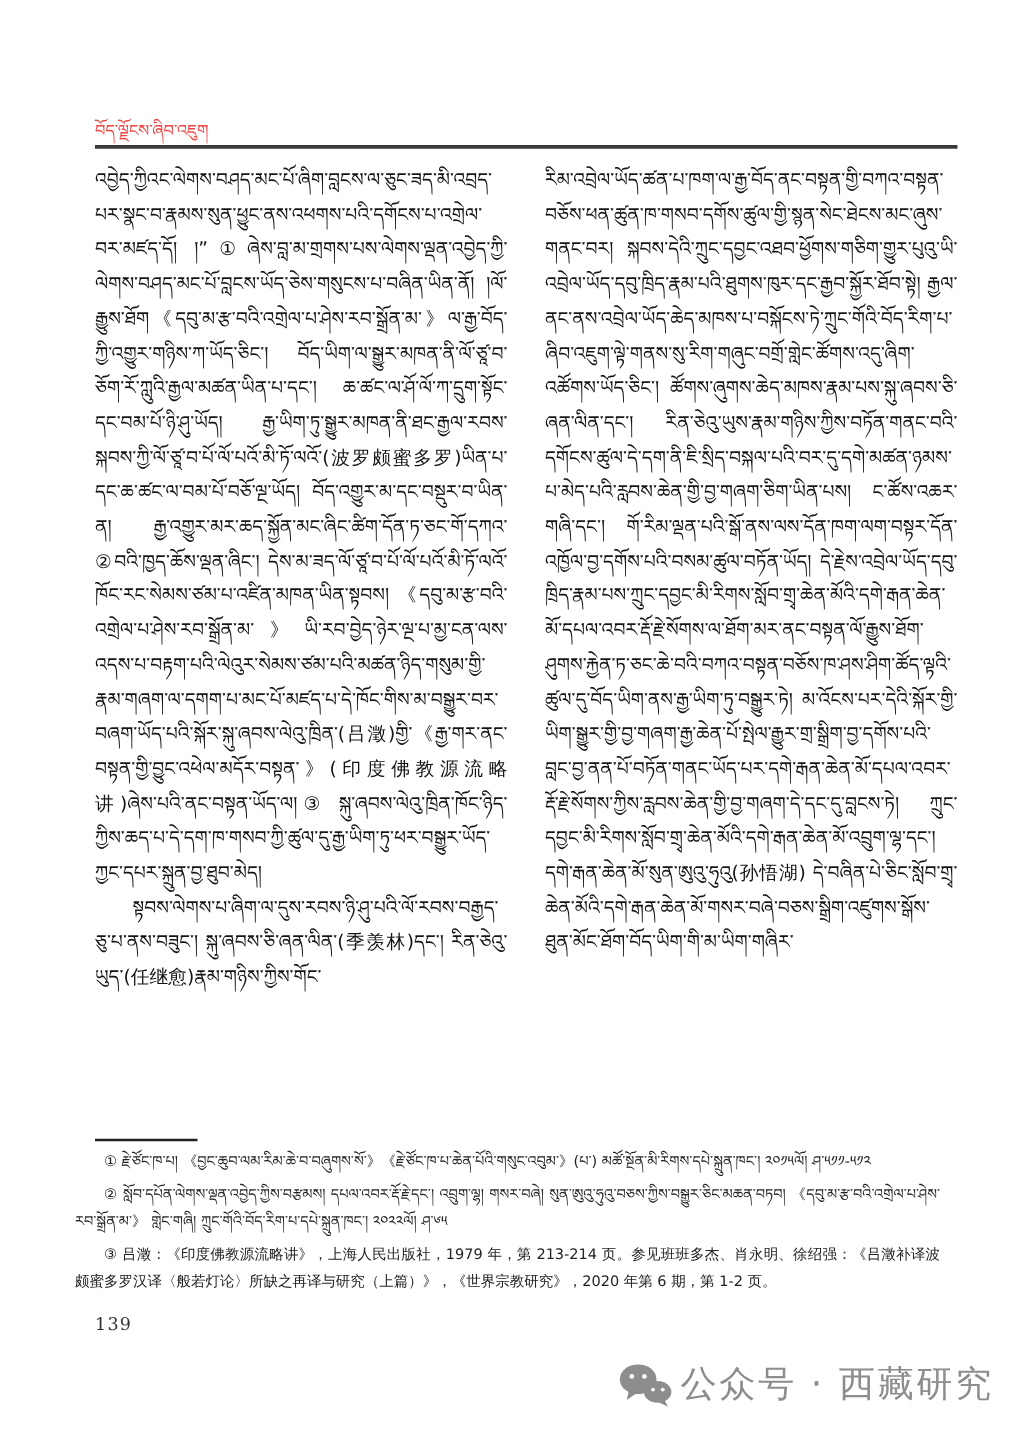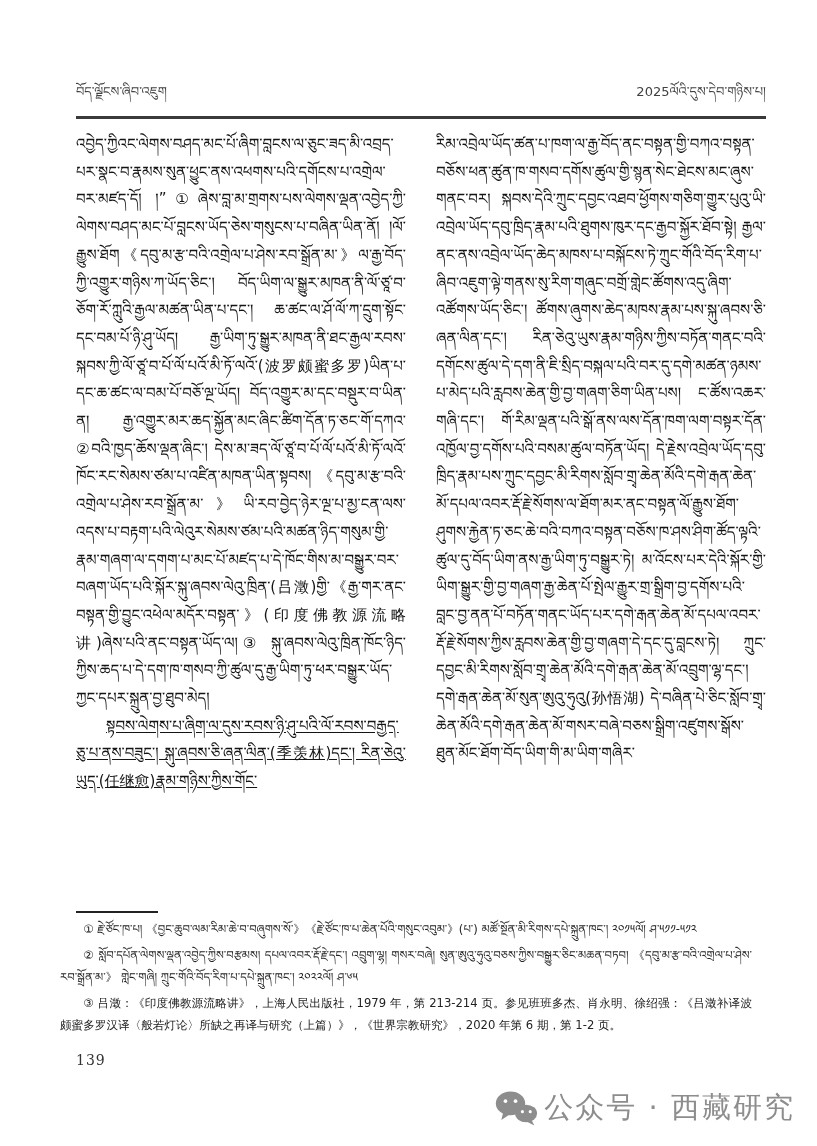--- a/index.html
+++ b/index.html
@@ -7,40 +7,40 @@
     position:relative;
     width:817px;height:1146px;
     background:#ffffff;
     font-family:"DejaVu Sans",sans-serif;
     color:#1c1c1c;
     overflow:hidden;
   }
   
   .header{
     position:absolute;left:76px;top:90px;width:690px;height:24px;
-    display:flex;justify-content:space-between;align-items:flex-end;
-    font-size:13px;color:#404040;
+    display:flex;justify-content:space-between;align-items:flex-start;
+    font-size:13px;color:#ef4444;
   }
   .header-rule{
     position:absolute;left:76px;top:116px;width:690px;height:2.5px;
     background:#3a3a3a;
   }
   
   .body-cols{
     position:absolute;left:76px;top:131px;width:690px;height:778px;
     display:flex;gap:30px;
   }
   .col{
     width:337px;height:778px;overflow:hidden;
     font-size:15px;line-height:27.7px;
     text-align:justify;text-justify:inter-character;
     color:#141414;
   }
   .col p{margin:0;}
-  .col p.indent{text-indent:2em;text-decoration:underline;}
+  .col p.indent{text-indent:2em;}
   
   .fn-divider{
     position:absolute;left:76px;top:911px;width:82px;height:1.6px;
     background:#222;
   }
   .footnotes{
     position:absolute;left:60px;top:918px;width:692px;
     font-size:11.6px;line-height:22.5px;color:#222;
     text-align:justify;
   }
@@ -62,21 +62,20 @@
   }
   .wm-icon{width:44px;height:38px;flex:0 0 auto;}
 </style>
 </head>
 <body>
 
 <div class="page">
 
   <div class="header">
     <span>བོད་ལྗོངས་ཞིབ་འཇུག</span>
-    <span>2025ལོའི་དུས་དེབ་གཉིས་པ།</span>
   </div>
   <div class="header-rule"></div>
 
   <div class="body-cols">
     <div class="col">
       <p>འབྱེད་ཀྱིའང་ལེགས་བཤད་མང་པོ་ཞིག་བླངས་ལ་ཅུང་ཟད་མི་འབྲད་པར་སྣང་བ་རྣམས་སུན་ཕྱུང་ནས་འཕགས་པའི་དགོངས་པ་འགྲེལ་བར་མཛད་དོ། །”①ཞེས་བླ་མ་གྲགས་པས་ལེགས་ལྡན་འབྱེད་ཀྱི་ལེགས་བཤད་མང་པོ་བླངས་ཡོད་ཅེས་གསུངས་པ་བཞིན་ཡིན་ནོ། །ལོ་རྒྱུས་ཐོག《དབུ་མ་རྩ་བའི་འགྲེལ་པ་ཤེས་རབ་སྒྲོན་མ་》ལ་རྒྱ་བོད་ཀྱི་འགྱུར་གཉིས་ཀ་ཡོད་ཅིང་། བོད་ཡིག་ལ་སྒྱུར་མཁན་ནི་ལོ་ཙཱ་བ་ཅོག་རོ་ཀླུའི་རྒྱལ་མཚན་ཡིན་པ་དང་། ཆ་ཚང་ལ་ཤོ་ལོ་ཀ་དྲུག་སྟོང་དང་བམ་པོ་ཉི་ཤུ་ཡོད། རྒྱ་ཡིག་ཏུ་སྒྱུར་མཁན་ནི་ཐང་རྒྱལ་རབས་སྐབས་ཀྱི་ལོ་ཙཱ་བ་པོ་ལོ་པའོ་མི་ཏོ་ལའོ་(波罗颇蜜多罗)ཡིན་པ་དང་ཆ་ཚང་ལ་བམ་པོ་བཅོ་ལྔ་ཡོད། བོད་འགྱུར་མ་དང་བསྡུར་བ་ཡིན་ན། རྒྱ་འགྱུར་མར་ཆད་སྐྱོན་མང་ཞིང་ཚིག་དོན་ཏ་ཅང་གོ་དཀའ་②བའི་ཁྱད་ཆོས་ལྡན་ཞིང་། དེས་མ་ཟད་ལོ་ཙཱ་བ་པོ་ལོ་པའོ་མི་ཏོ་ལའོ་ཁོང་རང་སེམས་ཙམ་པ་འཛིན་མཁན་ཡིན་སྟབས། 《དབུ་མ་རྩ་བའི་འགྲེལ་པ་ཤེས་རབ་སྒྲོན་མ་》ཡི་རབ་བྱེད་ཉེར་ལྔ་པ་མྱ་ངན་ལས་འདས་པ་བརྟག་པའི་ལེའུར་སེམས་ཙམ་པའི་མཚན་ཉིད་གསུམ་གྱི་རྣམ་གཞག་ལ་དགག་པ་མང་པོ་མཛད་པ་དེ་ཁོང་གིས་མ་བསྒྱུར་བར་བཞག་ཡོད་པའི་སྐོར་སྐུ་ཞབས་ལེའུ་ཁྲིན་(吕澂)གྱི་《རྒྱ་གར་ནང་བསྟན་གྱི་བྱུང་འཕེལ་མདོར་བསྟན་》(印度佛教源流略讲)ཞེས་པའི་ནང་བསྟན་ཡོད་ལ།③ སྐུ་ཞབས་ལེའུ་ཁྲིན་ཁོང་ཉིད་ཀྱིས་ཆད་པ་དེ་དག་ཁ་གསབ་ཀྱི་ཚུལ་དུ་རྒྱ་ཡིག་ཏུ་ཕར་བསྒྱུར་ཡོད་ཀྱང་དཔར་སྐྲུན་བྱ་ཐུབ་མེད།</p>
       <p class="indent">སྟབས་ལེགས་པ་ཞིག་ལ་དུས་རབས་ཉི་ཤུ་པའི་ལོ་རབས་བརྒྱད་ཅུ་པ་ནས་བཟུང་། སྐུ་ཞབས་ཅི་ཞན་ལིན་(季羡林)དང་། རིན་ཅེའུ་ཡུད་(任继愈)རྣམ་གཉིས་ཀྱིས་གོང་</p>
     </div>
     <div class="col">
       <p>རིམ་འབྲེལ་ཡོད་ཚན་པ་ཁག་ལ་རྒྱ་བོད་ནང་བསྟན་གྱི་བཀའ་བསྟན་བཅོས་ཕན་ཚུན་ཁ་གསབ་དགོས་ཚུལ་གྱི་སྙན་སེང་ཐེངས་མང་ཞུས་གནང་བར། སྐབས་དེའི་ཀྲུང་དབྱང་འཐབ་ཕྱོགས་གཅིག་གྱུར་པུའུ་ཡི་འབྲེལ་ཡོད་དབུ་ཁྲིད་རྣམ་པའི་ཐུགས་ཁུར་དང་རྒྱབ་སྐྱོར་ཐོབ་སྟེ། རྒྱལ་ནང་ནས་འབྲེལ་ཡོད་ཆེད་མཁས་པ་བསྐོངས་ཏེ་ཀྲུང་གོའི་བོད་རིག་པ་ཞིབ་འཇུག་ལྟེ་གནས་སུ་རིག་གཞུང་བགྲོ་གླེང་ཚོགས་འདུ་ཞིག་འཚོགས་ཡོད་ཅིང་། ཚོགས་ཞུགས་ཆེད་མཁས་རྣམ་པས་སྐུ་ཞབས་ཅི་ཞན་ལིན་དང་། རིན་ཅེའུ་ཡུས་རྣམ་གཉིས་ཀྱིས་བཏོན་གནང་བའི་དགོངས་ཚུལ་དེ་དག་ནི་ཇི་སྲིད་བསྐལ་པའི་བར་དུ་དགེ་མཚན་ཉམས་པ་མེད་པའི་རླབས་ཆེན་གྱི་བྱ་གཞག་ཅིག་ཡིན་པས། ང་ཚོས་འཆར་གཞི་དང་། གོ་རིམ་ལྡན་པའི་སྒོ་ནས་ལས་དོན་ཁག་ལག་བསྟར་དོན་འཁྱོལ་བྱ་དགོས་པའི་བསམ་ཚུལ་བཏོན་ཡོད། དེ་རྗེས་འབྲེལ་ཡོད་དབུ་ཁྲིད་རྣམ་པས་ཀྲུང་དབྱང་མི་རིགས་སློབ་གྲྭ་ཆེན་མོའི་དགེ་རྒན་ཆེན་མོ་དཔལ་འབར་རྡོ་རྗེ་སོགས་ལ་ཐོག་མར་ནང་བསྟན་ལོ་རྒྱུས་ཐོག་ཤུགས་རྐྱེན་ཏ་ཅང་ཆེ་བའི་བཀའ་བསྟན་བཅོས་ཁ་ཤས་ཤིག་ཚོད་ལྟའི་ཚུལ་དུ་བོད་ཡིག་ནས་རྒྱ་ཡིག་ཏུ་བསྒྱུར་ཏེ། མ་འོངས་པར་དེའི་སྐོར་གྱི་ཡིག་སྒྱུར་གྱི་བྱ་གཞག་རྒྱ་ཆེན་པོ་སྤེལ་རྒྱུར་གྲ་སྒྲིག་བྱ་དགོས་པའི་བླང་བྱ་ནན་པོ་བཏོན་གནང་ཡོད་པར་དགེ་རྒན་ཆེན་མོ་དཔལ་འབར་རྡོ་རྗེ་སོགས་ཀྱིས་རླབས་ཆེན་གྱི་བྱ་གཞག་དེ་དང་དུ་བླངས་ཏེ། ཀྲུང་དབྱང་མི་རིགས་སློབ་གྲྭ་ཆེན་མོའི་དགེ་རྒན་ཆེན་མོ་འབྲུག་ལྷ་དང་། དགེ་རྒན་ཆེན་མོ་སུན་ཨུའུ་ཧུའུ(孙悟湖) དེ་བཞིན་པེ་ཅིང་སློབ་གྲྭ་ཆེན་མོའི་དགེ་རྒན་ཆེན་མོ་གསར་བཞེ་བཅས་སྒྲིག་འཛུགས་སྒོས་ཐུན་མོང་ཐོག་བོད་ཡིག་གི་མ་ཡིག་གཞིར་</p>

